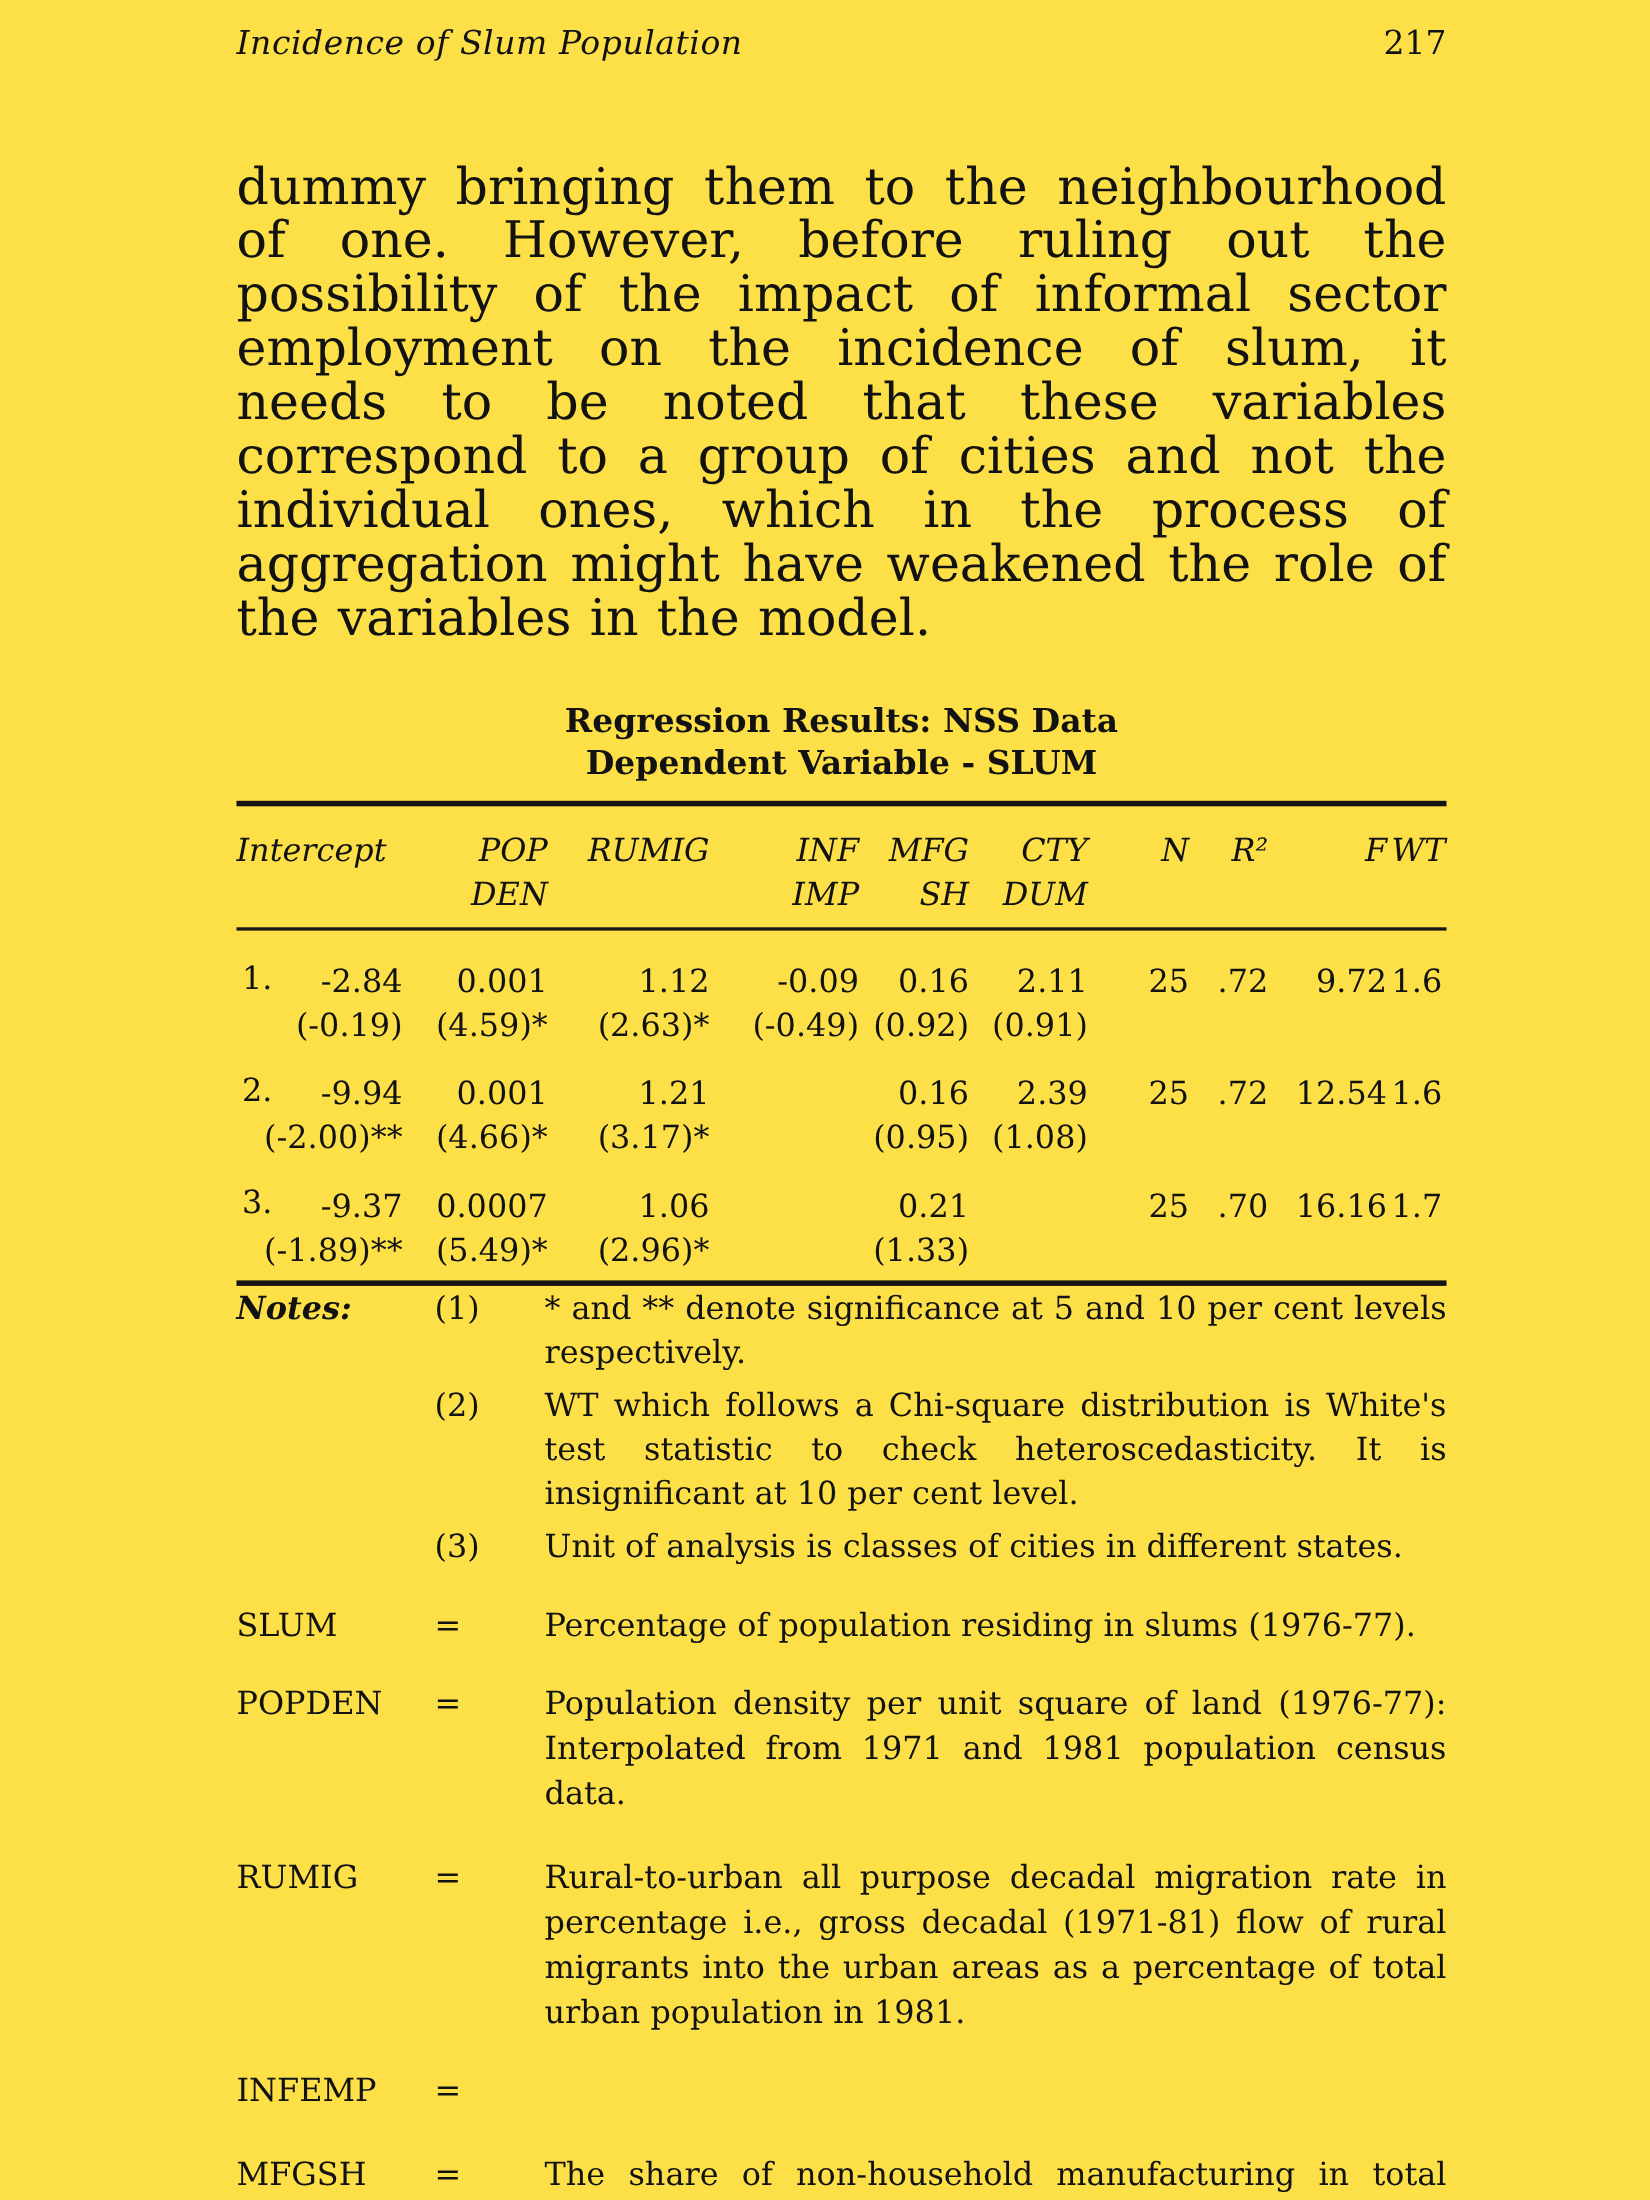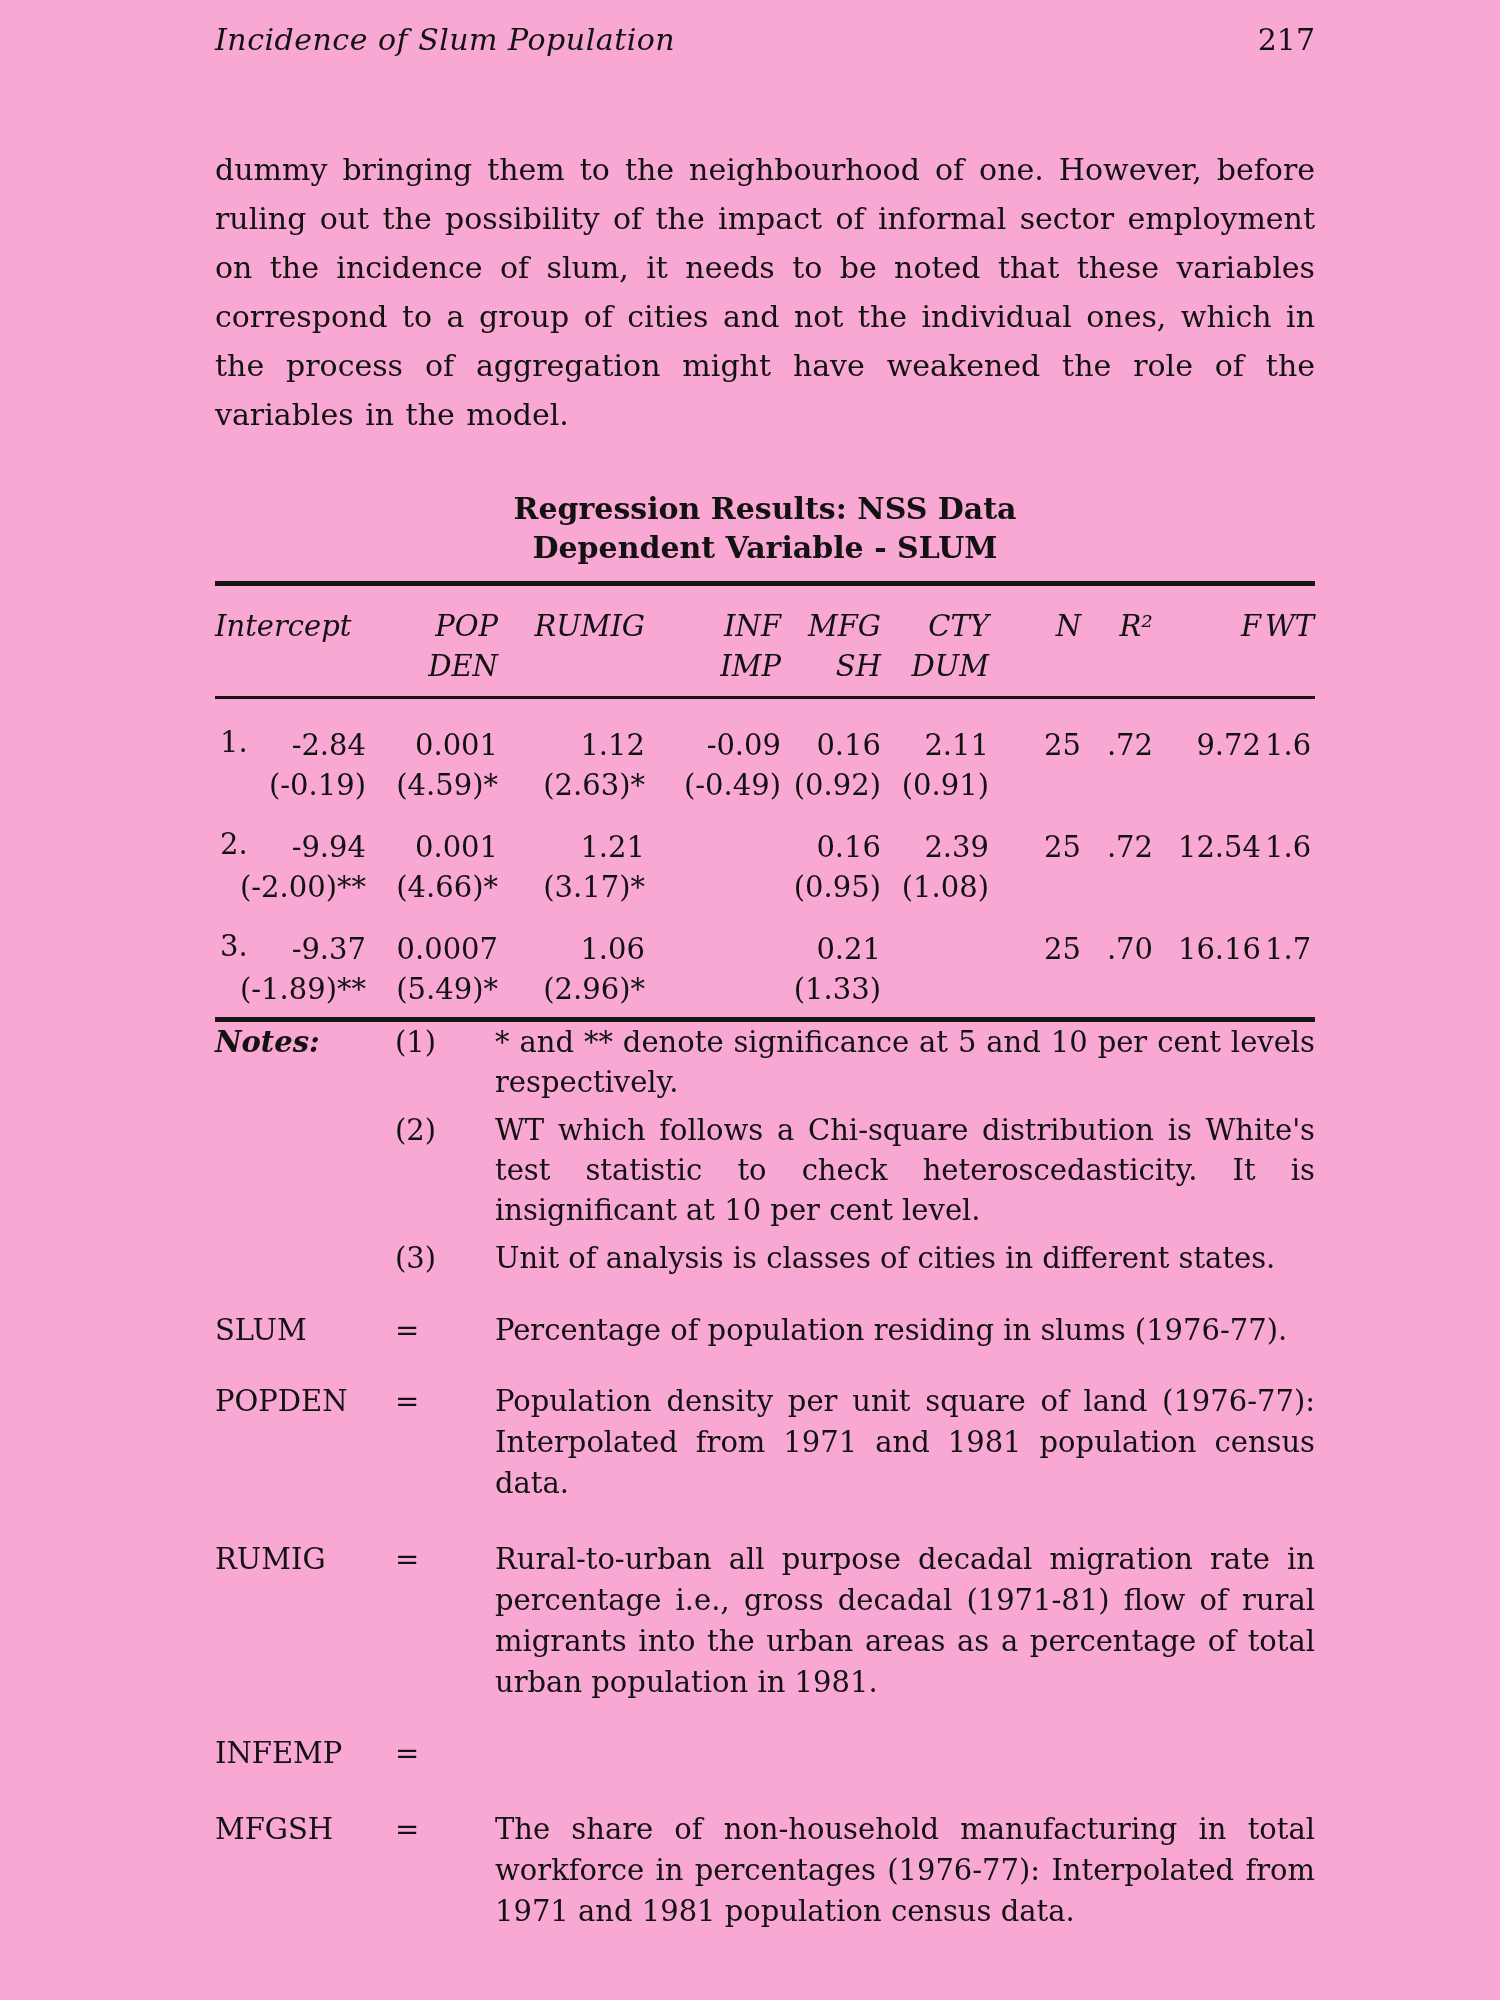--- a/index.html
+++ b/index.html
@@ -1,30 +1,30 @@
 <!DOCTYPE html>
 <html><head>
 <meta charset="utf-8">
 <style>
   html,body{margin:0;padding:0;background:#e8e8e6;}
   .page{
-    width:1500px;height:2000px;background:#f9a8d4;color:#121212;
+    width:1500px;height:2000px;background:#fde047;color:#121212;
     position:relative;overflow:hidden;
     font-family:"DejaVu Serif","Liberation Serif",serif;
   }
   .content{position:absolute;left:215px;top:0;width:1100px;}
 
   
   .head-row{display:flex;justify-content:space-between;align-items:baseline;padding-top:22px;}
   .running-head{font-style:italic;font-size:30px;letter-spacing:.5px;}
   .page-num{font-size:30px;}
 
   
   .para{
-    margin:88px 0 0 0;font-size:30px;line-height:49px;
+    margin:88px 0 0 0;font-size:46px;line-height:49px;
     text-align:justify;word-spacing:2px;
   }
 
   
   .tbl-title{margin-top:50px;text-align:center;font-weight:700;font-size:30px;line-height:39px;}
 
   
   .rule{width:100%;background:#151515;}
   .rule.thick{height:5px;margin-top:14px;}
   .rule.thin{height:3px;margin-top:10px;}

